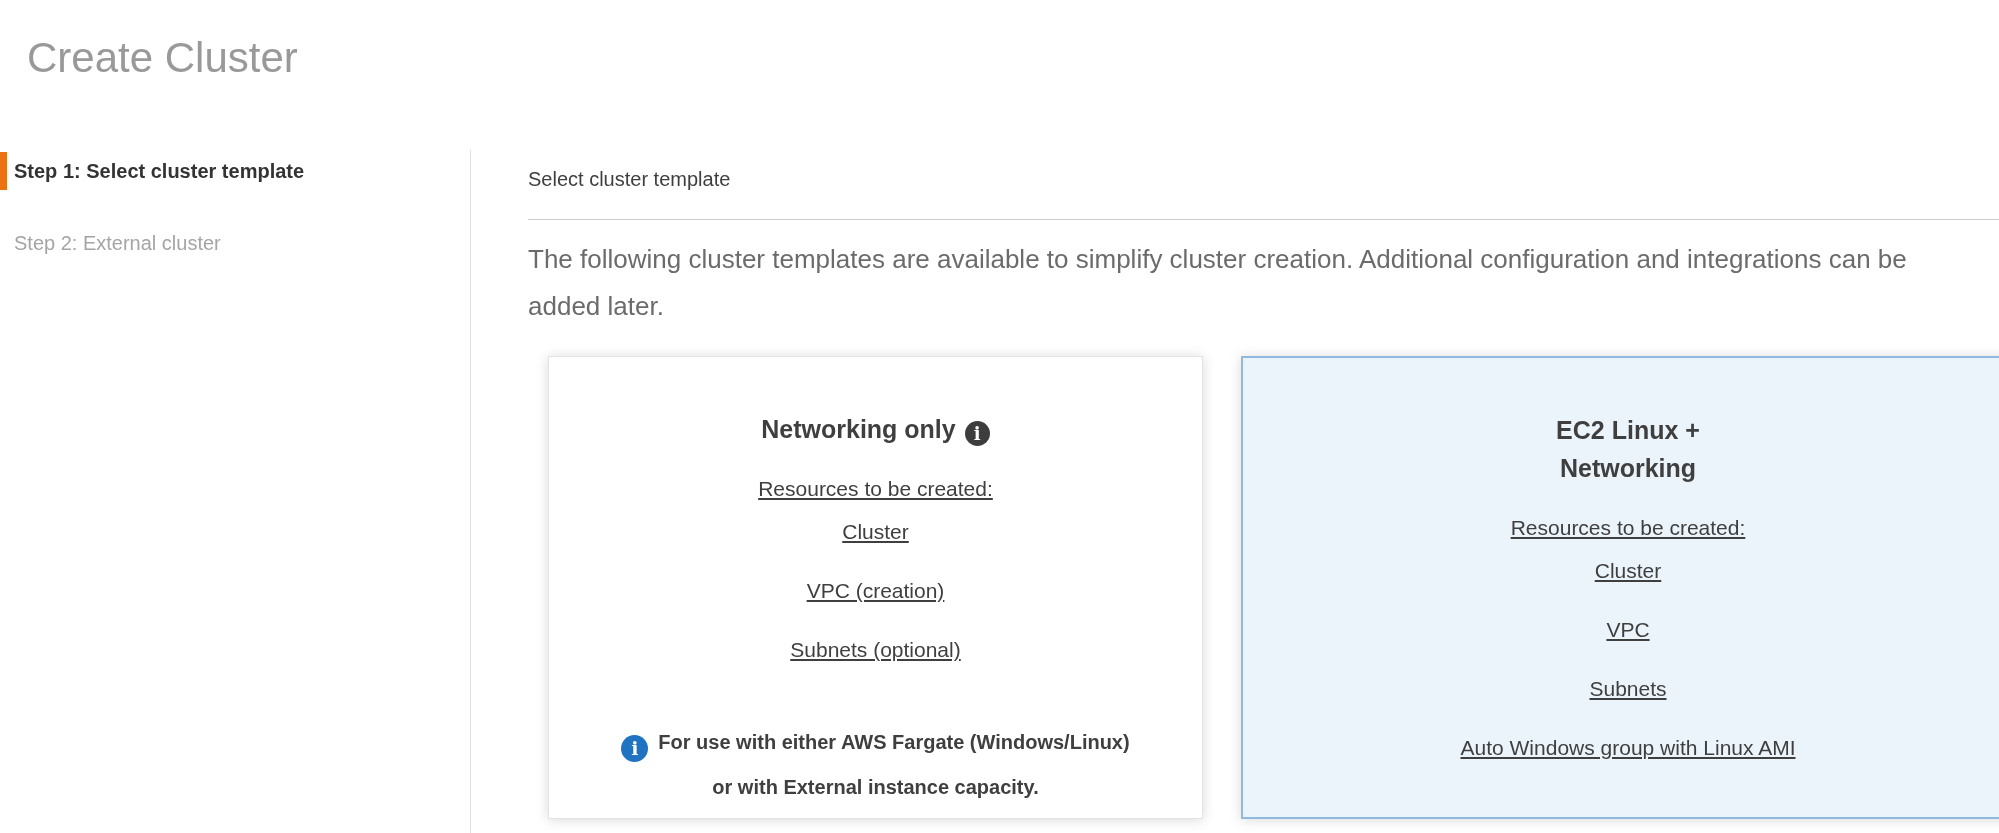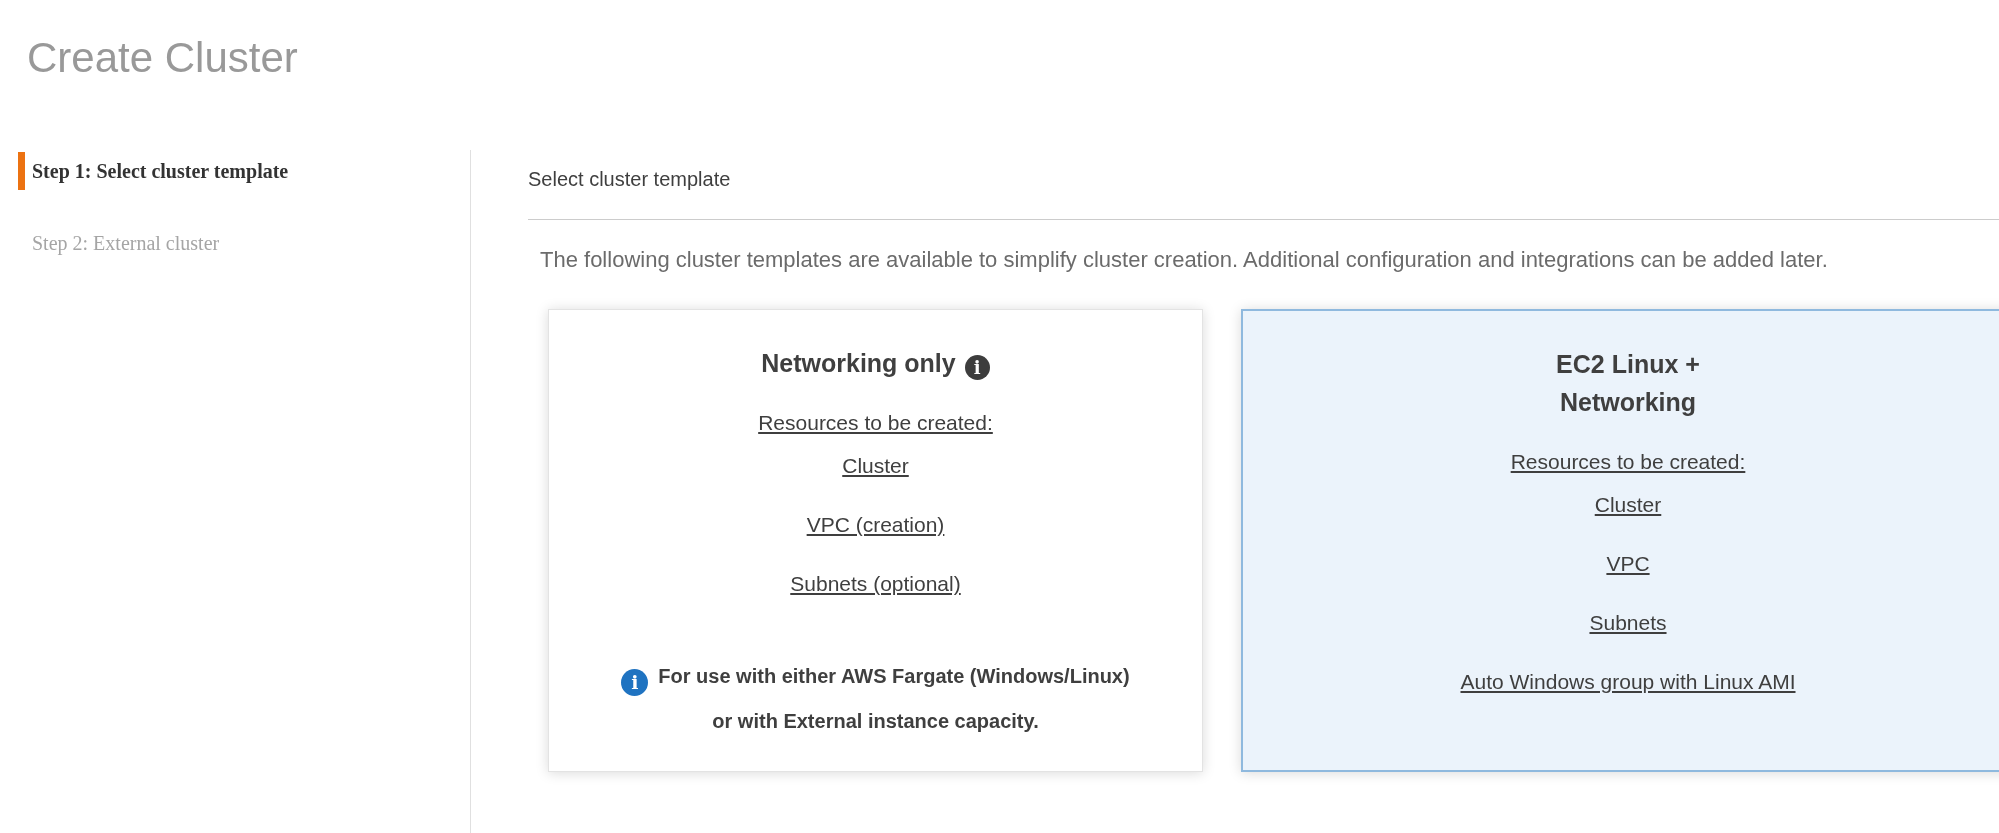--- a/index.html
+++ b/index.html
@@ -20,37 +20,37 @@
   body{
     width:1999px;height:833px;overflow:hidden;background:#fff;
     font-family:"Liberation Sans", sans-serif;
     -webkit-font-smoothing:antialiased;
   }
   .page-title{
     font-size:42px;font-weight:400;color:var(--title-gray);
     margin:34px 0 0 27px;line-height:48px;
   }
   .layout{display:flex;margin-top:68px;height:683px;}
-  .sidebar{width:470px;flex:0 0 470px;padding-left:18px;padding-top:2px;font-family:Liberation Serif, serif;}
+  .sidebar{width:470px;flex:0 0 470px;padding-top:2px;}
   .step{font-size:20px;line-height:38px;cursor:default;}
   .step.active{
     border-left:7px solid var(--accent-orange);
     padding-left:7px;font-weight:700;color:#333;
   }
   .step.inactive{padding-left:14px;margin-top:34px;color:var(--step-inactive);}
   .content{flex:1;border-left:1px solid var(--divider);padding:10px 14px 0 57px;}
   .content-heading{font-size:20px;font-weight:400;color:var(--text-dark);margin:0;line-height:38px;}
   .rule{border-bottom:1px solid #cccccc;margin-top:21px;}
   .description{
-    font-size:22px;color:var(--text-muted);line-height:47px;
-    margin:16px 12px 0;max-width:1410px;
+    font-size:26px;color:var(--text-muted);line-height:47px;
+    margin:16px 0 0;max-width:1410px;
   }
   .cards{display:flex;gap:38px;margin:26px 0 0 20px;}
   .card{
-    width:655px;height:463px;padding-top:34px;text-align:center;
+    width:655px;height:463px;padding-top:53px;text-align:center;
     background:#ffffff;border:1px solid var(--card-border);
     box-shadow:0 1px 12px rgba(0,0,0,0.15);cursor:pointer;
   }
   .card.selected{
     width:774px;background:var(--selected-card-bg);
     border:2px solid var(--selected-card-border);
   }
   .card-title{font-size:25px;font-weight:700;color:var(--text-dark);line-height:38px;}
   .resources-label{
     margin-top:28px;font-size:21px;color:var(--text-dark);

